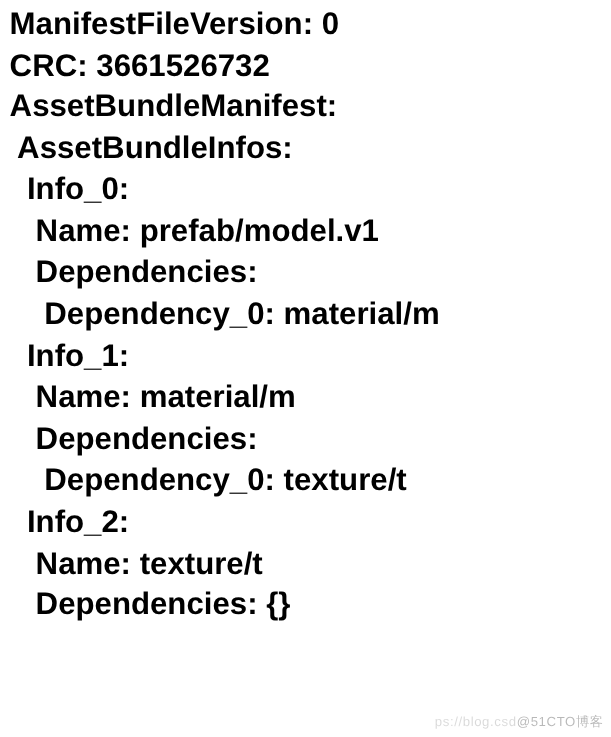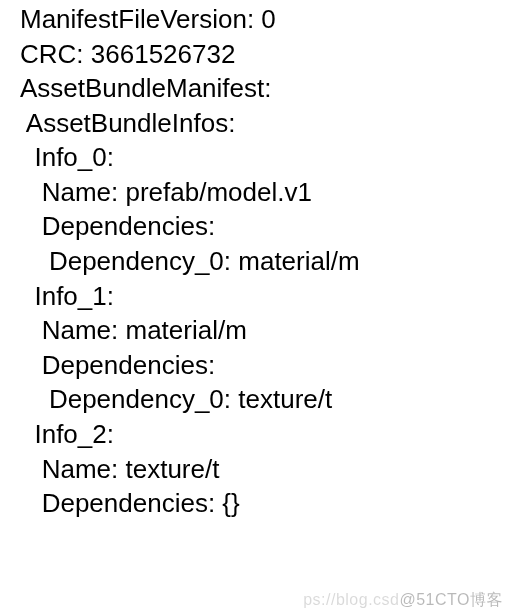--- a/index.html
+++ b/index.html
@@ -9,28 +9,29 @@
     height: 614px;
     background: #ffffff;
     font-family: "Segoe UI", "Microsoft YaHei", Arial, sans-serif;
     font-size: 26px;
     color: #000000;
     line-height: 1.33;
     position: relative;
     overflow: hidden;
   }
   .content {
-    padding: 2px 0 0 20px;
+    padding: 2px 0 0 8px;
     white-space: pre;
+    font-weight: bold;
   }
   .watermark {
     position: absolute;
     right: 6px;
     bottom: 4px;
-    font-size: 16px;
+    font-size: 11px;
     color: rgba(0,0,0,0.28);
     font-family: "Microsoft YaHei", Arial, sans-serif;
     letter-spacing: 0.5px;
   }
   .watermark .faint {
     color: rgba(0,0,0,0.15);
   }
 </style>
 </head>
 <body>

